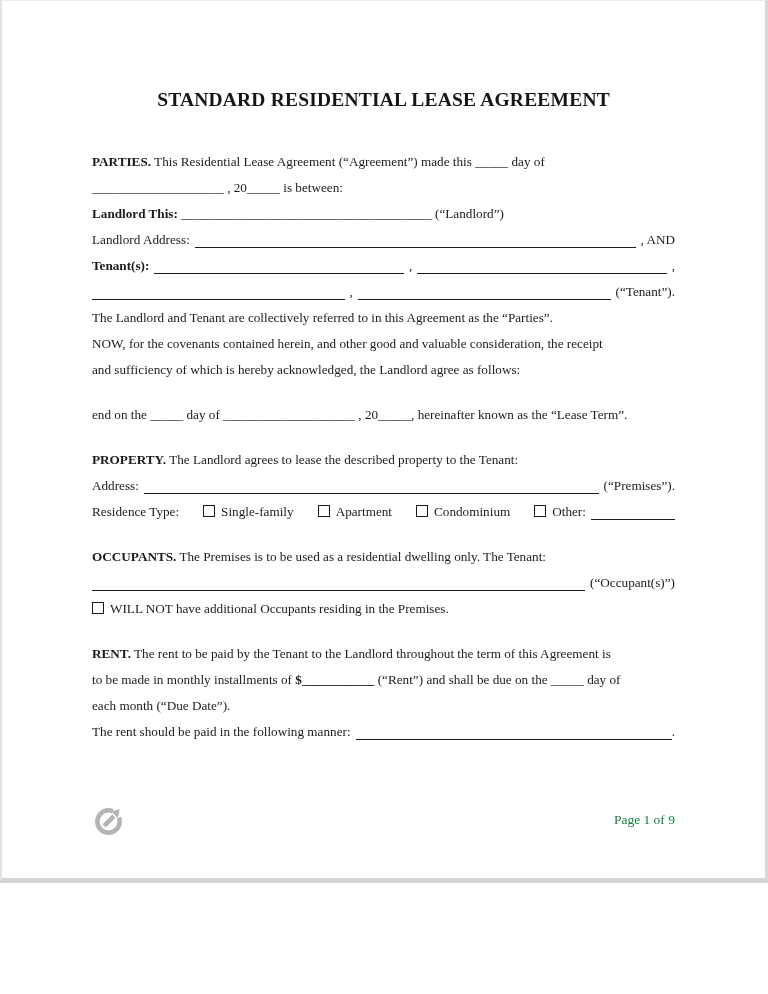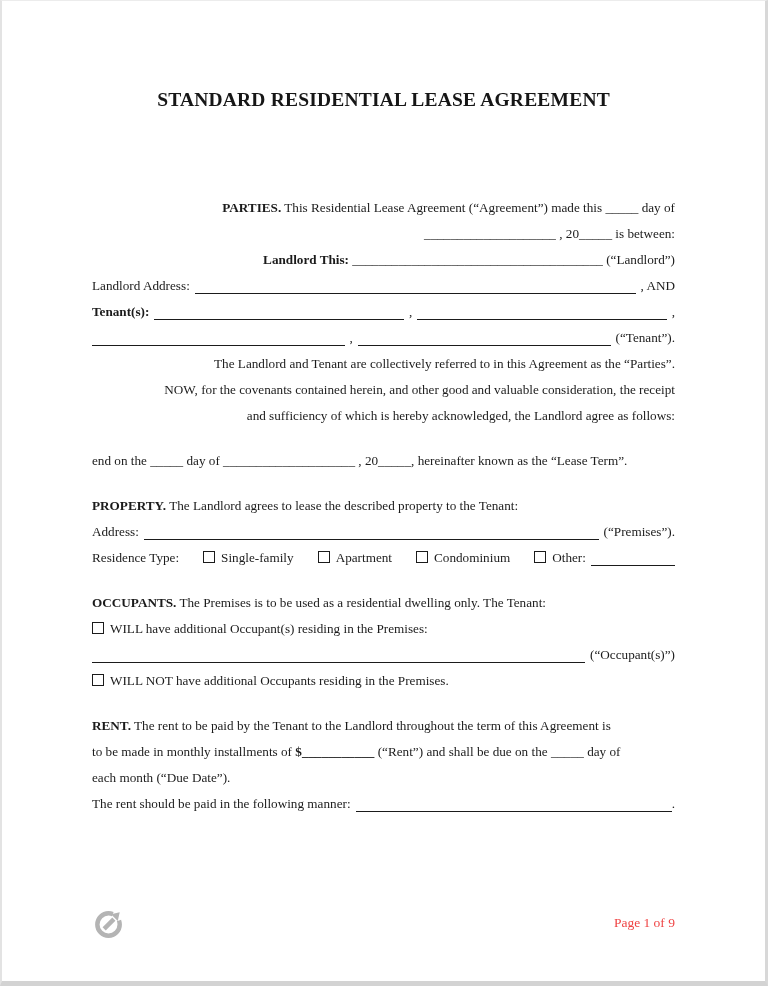--- a/index.html
+++ b/index.html
@@ -1,32 +1,32 @@
 <!DOCTYPE html>
 <html><head>
 <meta charset="utf-8">
 <style>
   html,body { margin:0; padding:0; background:#ffffff; }
   .page {
-    position:relative; width:768px; height:986px; box-sizing:border-box;
+    position:relative; width:768px; height:883px; box-sizing:border-box;
     background:#ffffff;
     border-left:2px solid #e3e3e3; border-top:1px solid #ececec;
     border-right:3px solid #d8d8d8; border-bottom:5px solid #d3d3d3;
     overflow:hidden;
     font-family:"Liberation Serif","DejaVu Serif",serif;
     color:#1b1b1b;
   }
   .doc-title {
     margin-top:86px; text-align:center;
     font-size:19.5px; font-weight:bold; letter-spacing:0.2px;
     line-height:26px; color:#161616;
   }
   .content { padding:0 90px; }
   .section { margin-top:19px; }
-  .section.first { margin-top:82px;text-align:right; }
+  .section.first { margin-top:36px; }
   .line { line-height:26px; font-size:13.2px; white-space:nowrap; }
   .b { font-weight:bold; }
   .fline { display:flex; align-items:flex-end; }
   .fline > span { flex:0 0 auto; }
   .fill {
     flex:1 1 auto !important; min-width:40px;
     border-bottom:1.3px solid #1b1b1b;
     margin:0 0 5px 5px; height:0;
   }
   .fill.nolead { margin-left:0; }
@@ -35,21 +35,21 @@
   .cb {
     display:inline-block; width:10px; height:10px;
     border:1.2px solid #1b1b1b; background:#ffffff;
     vertical-align:-1px; margin:0 6px 0 0;
   }
   .optgroup { margin-left:9px;padding-left:15px; }
   .footer {
     position:absolute; left:90px; right:90px; bottom:40px;
     display:flex; justify-content:space-between; align-items:center;
   }
-  .page-label { font-size:13.5px; color:#ef4444; line-height:20px; }
+  .page-label { font-size:13.5px; color:#15803d; line-height:20px; }
   .logo svg { display:block; }
 </style>
 </head>
 <body>
 
 <div class="page">
 
   <div class="doc-title">STANDARD RESIDENTIAL LEASE AGREEMENT</div>
 
   <div class="content">
@@ -97,21 +97,20 @@
         <span class="optgroup"><span class="cb"></span><span>Single-family</span></span>
         <span class="optgroup"><span class="cb"></span><span>Apartment</span></span>
         <span class="optgroup"><span class="cb"></span><span>Condominium</span></span>
         <span class="optgroup"><span class="cb"></span><span>Other:</span></span>
         <span class="fill"></span>
       </div>
     </div>
 
     <div class="section">
       <div class="line"><span class="b">OCCUPANTS.</span><span> The Premises is to be used as a residential dwelling only. The Tenant:</span></div>
-      <div class="line"><span class="cb"></span><span>WILL have additional Occupant(s) residing in the Premises:</span></div>
       <div class="line fline">
           <span class="fill nolead"></span>
           <span class="sfx">(“Occupant(s)”)</span>
         </div>
       <div class="line"><span class="cb"></span><span>WILL NOT have additional Occupants residing in the Premises.</span></div>
     </div>
 
     <div class="section">
       <div class="line"><span class="b">RENT.</span><span>  The rent to be paid by the Tenant to the Landlord throughout the term of this Agreement is</span></div>
       <div class="line"><span>to be made in monthly installments of </span><span class="b">$___________</span><span> (“Rent”) and shall be due on the _____ day of</span></div>

